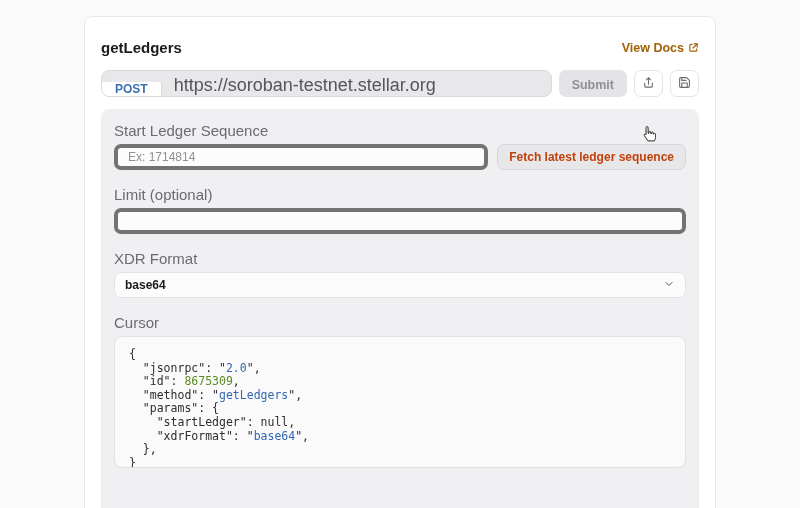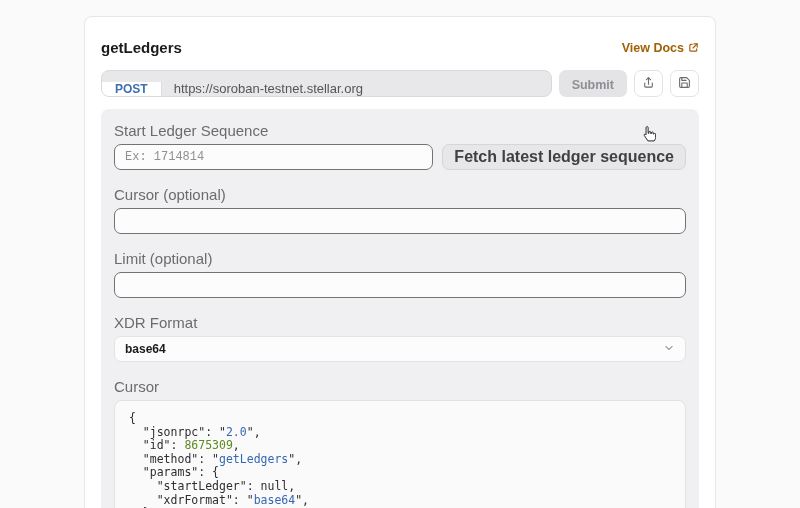--- a/index.html
+++ b/index.html
@@ -32,50 +32,50 @@
     border:1px solid #d9d9dc; border-radius:8px; overflow:hidden;
     background:#e8e8ea;
   }
   .method-badge {
     background:#ffffff; color:#3d70b2; font-size:12px; font-weight:700;
     display:flex; align-items:center; padding:0 13px;
     border-right:1px solid #dcdcdf;
   }
   .url-text {
     display:flex; align-items:center; padding:0 12px;
-    font-size:13px; color:#55555a;
+    font-size:18px; color:#55555a;
   }
   .submit-btn {
     height:27px; padding:8px 13px; background:#e4e4e7; border:none;
     border-radius:7px; color:#8f8f94; font-size:12.5px; font-weight:600;
     font-family:inherit;
   }
   .icon-btn {
     width:29px; height:27px; background:#ffffff; border:1px solid #e3e3e6;
     border-radius:7px; display:flex; align-items:center; justify-content:center;
     color:#6b6b70;
   }
 
   .panel {
     margin-top:12px; background:#f0f0f2; border-radius:8px;
     padding:13px; height:407px;
   }
   .field-group { margin-bottom:16px; }
   .field-label { font-size:15px; color:#6b6b70; margin-bottom:5px; }
   .field-row { display:flex; gap:9px; }
   .text-input {
-    width:100%; height:26px; background:#fcfcfd; border:1px solid #737373;
+    width:100%; height:26px; background:#fcfcfd; border:4px solid #737373;
     border-radius:7px; padding:0 10px; font-size:12px; color:#1b1b1e;
-    font-family:Liberation Mono, monospace; outline:none;
+    font-family:Liberation Sans, sans-serif; outline:none;
   }
   .text-input::placeholder { color:#8f8f94; }
   .fetch-btn {
     flex:0 0 auto; height:26px; padding:0 11px; background:#e7e7ea;
-    border:1px solid #d6d6da; border-radius:7px; font-size:16px;
-    font-weight:700; color:#404040; font-family:inherit; white-space:nowrap;
+    border:1px solid #d6d6da; border-radius:7px; font-size:12px;
+    font-weight:700; color:#c2410c; font-family:inherit; white-space:nowrap;
   }
   .select-box {
     height:26px; background:#fcfcfd; border:1px solid #e3e3e6; border-radius:7px;
     padding:0 10px; display:flex; align-items:center; justify-content:space-between;
     font-size:12px; font-weight:600; color:#1b1b1e; cursor:pointer;
   }
   .select-box svg { color:#55555a; }
 
   .code-block {
     background:#fafafa; border:1px solid #e2e2e5; border-radius:8px;
@@ -137,24 +137,20 @@
   <div class="panel">
 
     <div class="field-group">
       <div class="field-label">Start Ledger Sequence</div>
       <div class="field-row">
         <input class="text-input" type="text" placeholder="Ex: 1714814" style="">
         <button class="fetch-btn">Fetch latest ledger sequence</button>
       </div>
     </div>
 
-    <div class="field-group">
-      <div class="field-label">Cursor (optional)</div>
-      <input class="text-input" type="text" style="">
-    </div>
 
     <div class="field-group">
       <div class="field-label">Limit (optional)</div>
       <input class="text-input" type="text" style="">
     </div>
 
     <div class="field-group">
       <div class="field-label">XDR Format</div>
       <div class="select-box">
         <span>base64</span>

